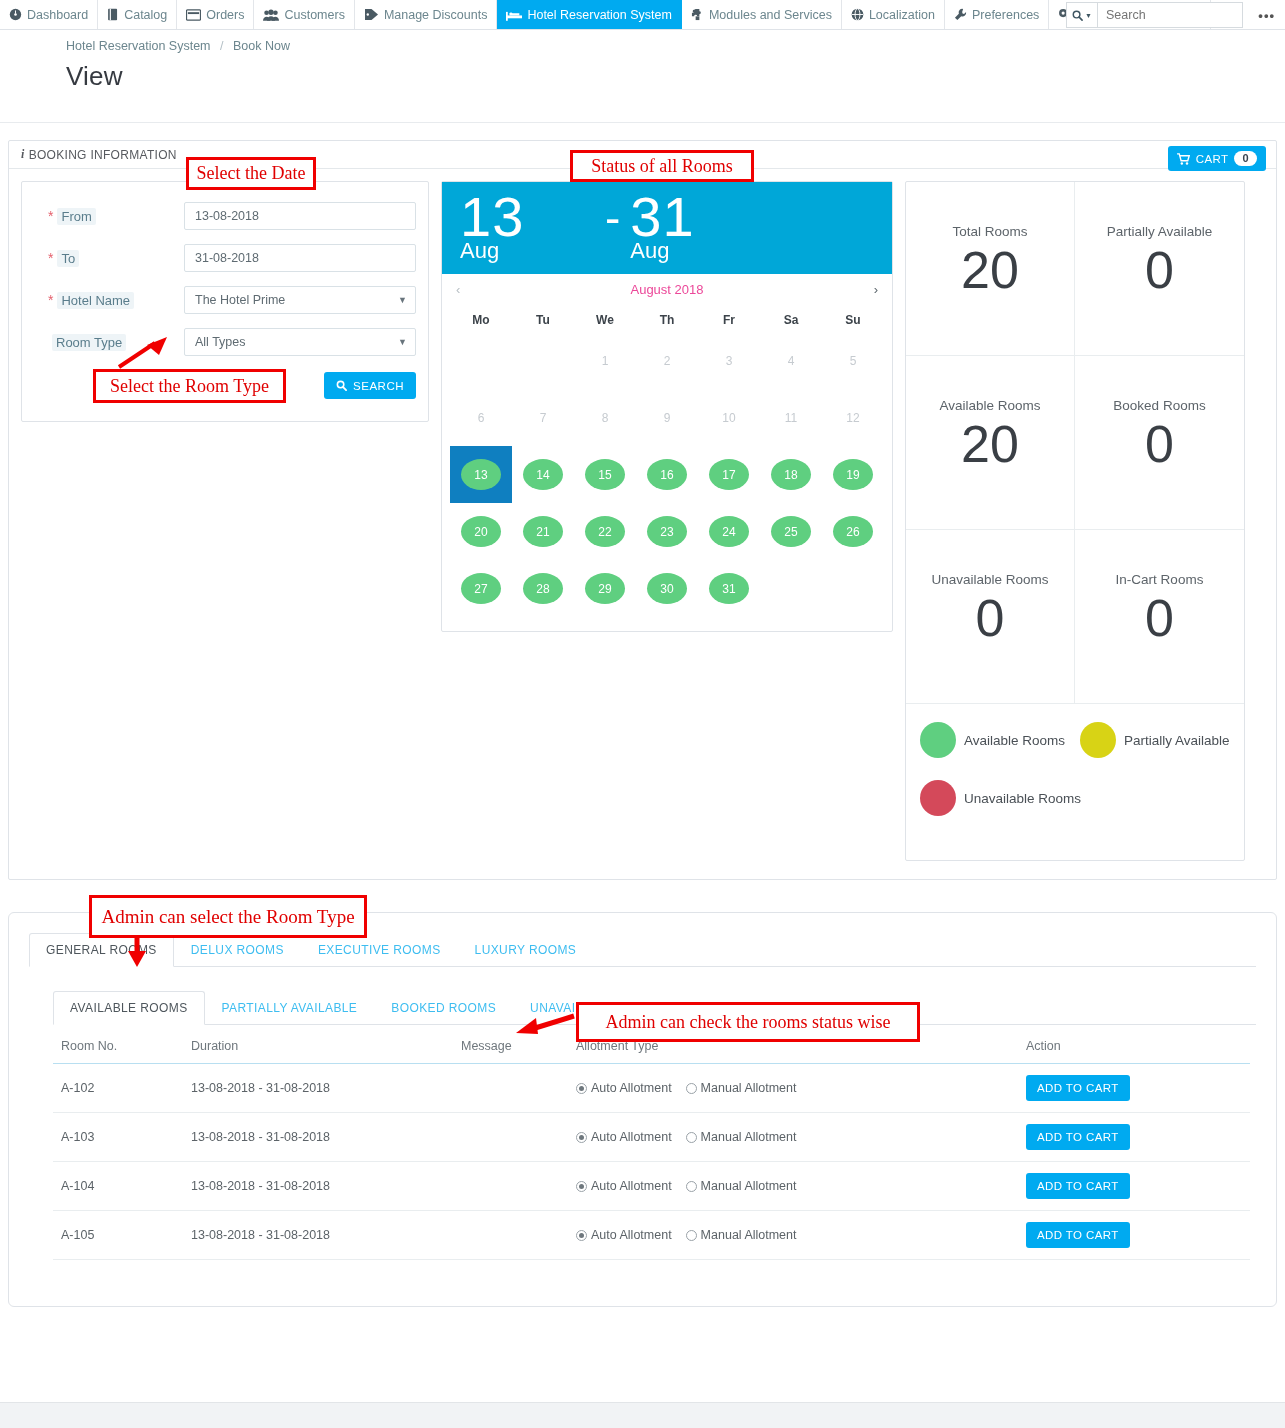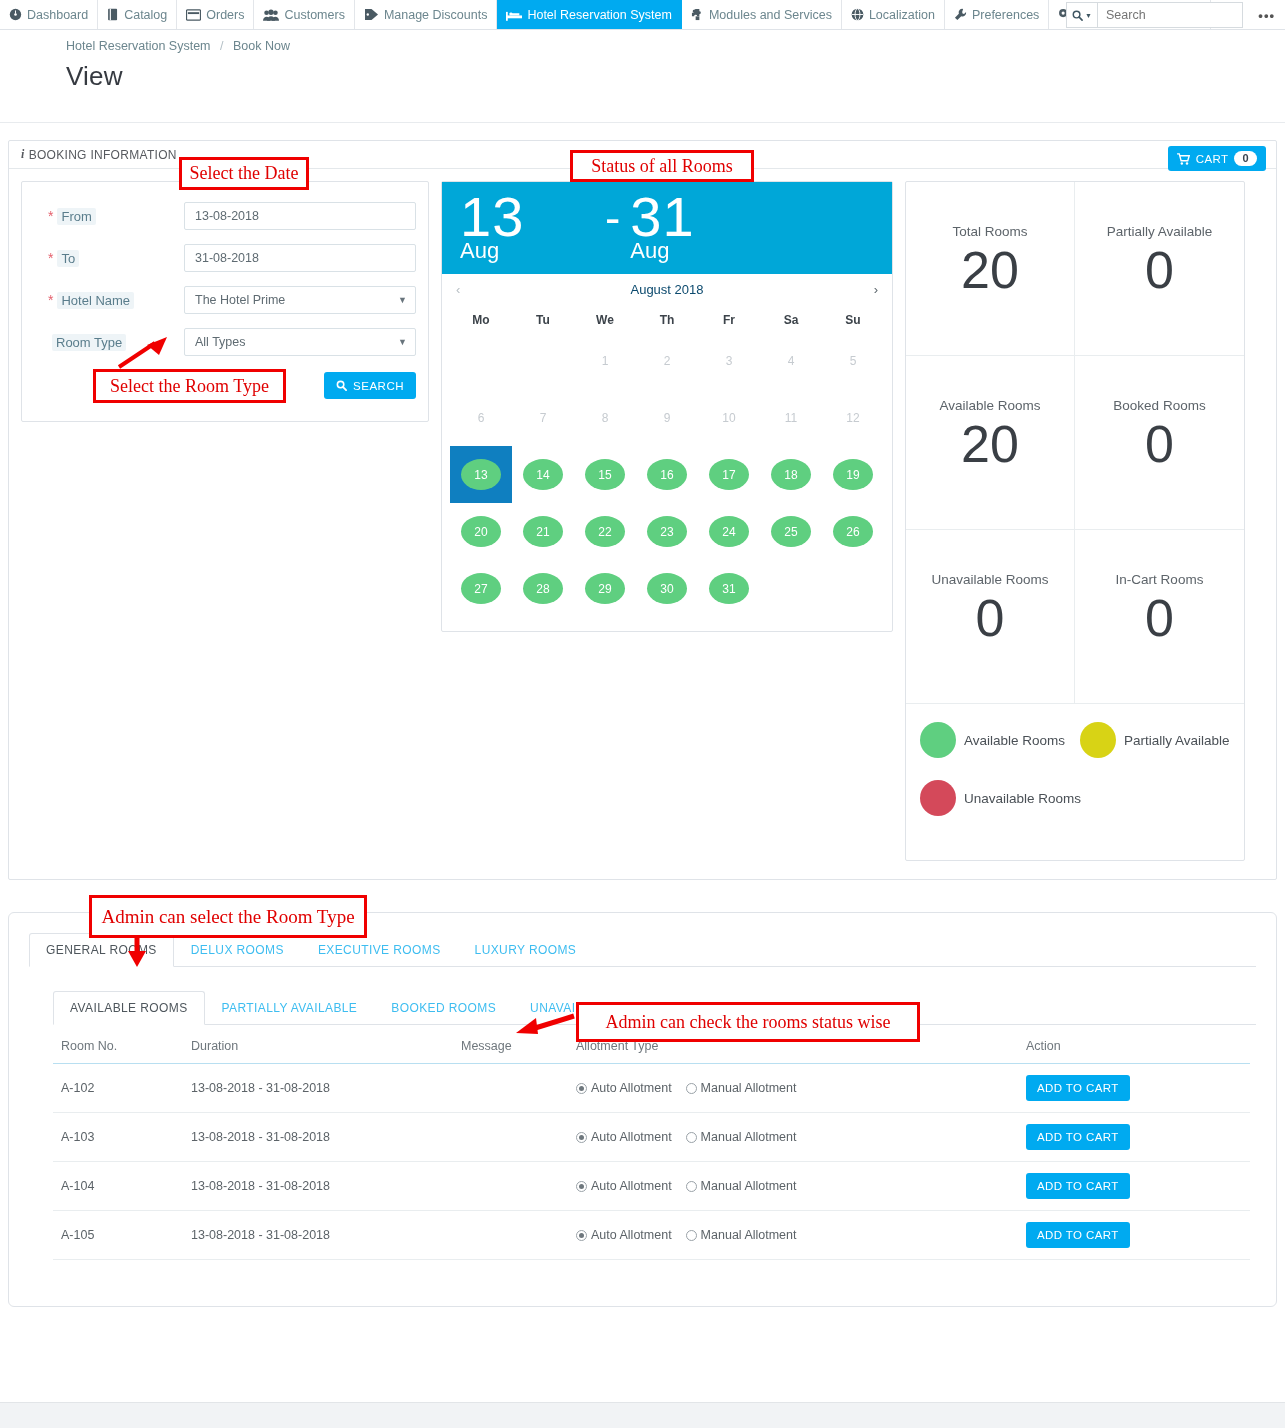--- a/index.html
+++ b/index.html
@@ -235,21 +235,21 @@
     display: flex;
     align-items: center;
     height: 30px;
     padding: 0 12px;
     position: relative;
     font-size: 13px;
     color: #7d868c;
   }
   .cal-nav .c-prev { position: absolute; left: 14px; color: #b9c0c5; cursor: pointer; font-size: 13px;}
   .cal-nav .c-next { position: absolute; right: 14px; color: #5d676d; cursor: pointer; font-size: 13px;}
-  .cal-nav .c-title { flex: 1; text-align: center; font-size: 13px; color: #0c4a6e;}
+  .cal-nav .c-title { flex: 1; text-align: center; font-size: 13px; color: #ec4899;}
   .cal-grid { padding: 4px 8px 14px 8px; }
   .cal-row { display: flex; }
   .cal-cell {
     width: 65.5px;
     height: 57px;
     display: flex;
     align-items: center;
     justify-content: center;
     font-size: 12px;
   }
@@ -892,21 +892,21 @@
             </td>
             <td><button class="btn-cart">ADD TO CART</button></td>
           </tr>
         </tbody>
     </table>
   </div>
 </div>
 
 <div class="footer-rule"></div>
 
-<div class="anno" style="left:179px; top:157px; width:130px; height:33px;">Select the Date</div>
+<div class="anno" style="left:186px; top:157px; width:130px; height:33px;">Select the Date</div>
 
 <div class="anno" style="left:570px; top:150px; width:184px; height:32px;">Status of all Rooms</div>
 
 <div class="anno" style="left:93px; top:369px; width:193px; height:34px;">Select the Room Type</div>
 <svg class="arrow" style="left:115px; top:335px;" width="55" height="36" viewBox="0 0 55 36">
   <path d="M4 32 L40 8" stroke="#f00000" stroke-width="4"></path>
   <path d="M52 2 L32 10 L44 20 Z" fill="#f00000"></path>
 </svg>
 
 <div class="anno" style="left:53px; top:895px; width:278px; height:43px; font-size:19px;margin-left:36px;">Admin can select the Room Type</div>

